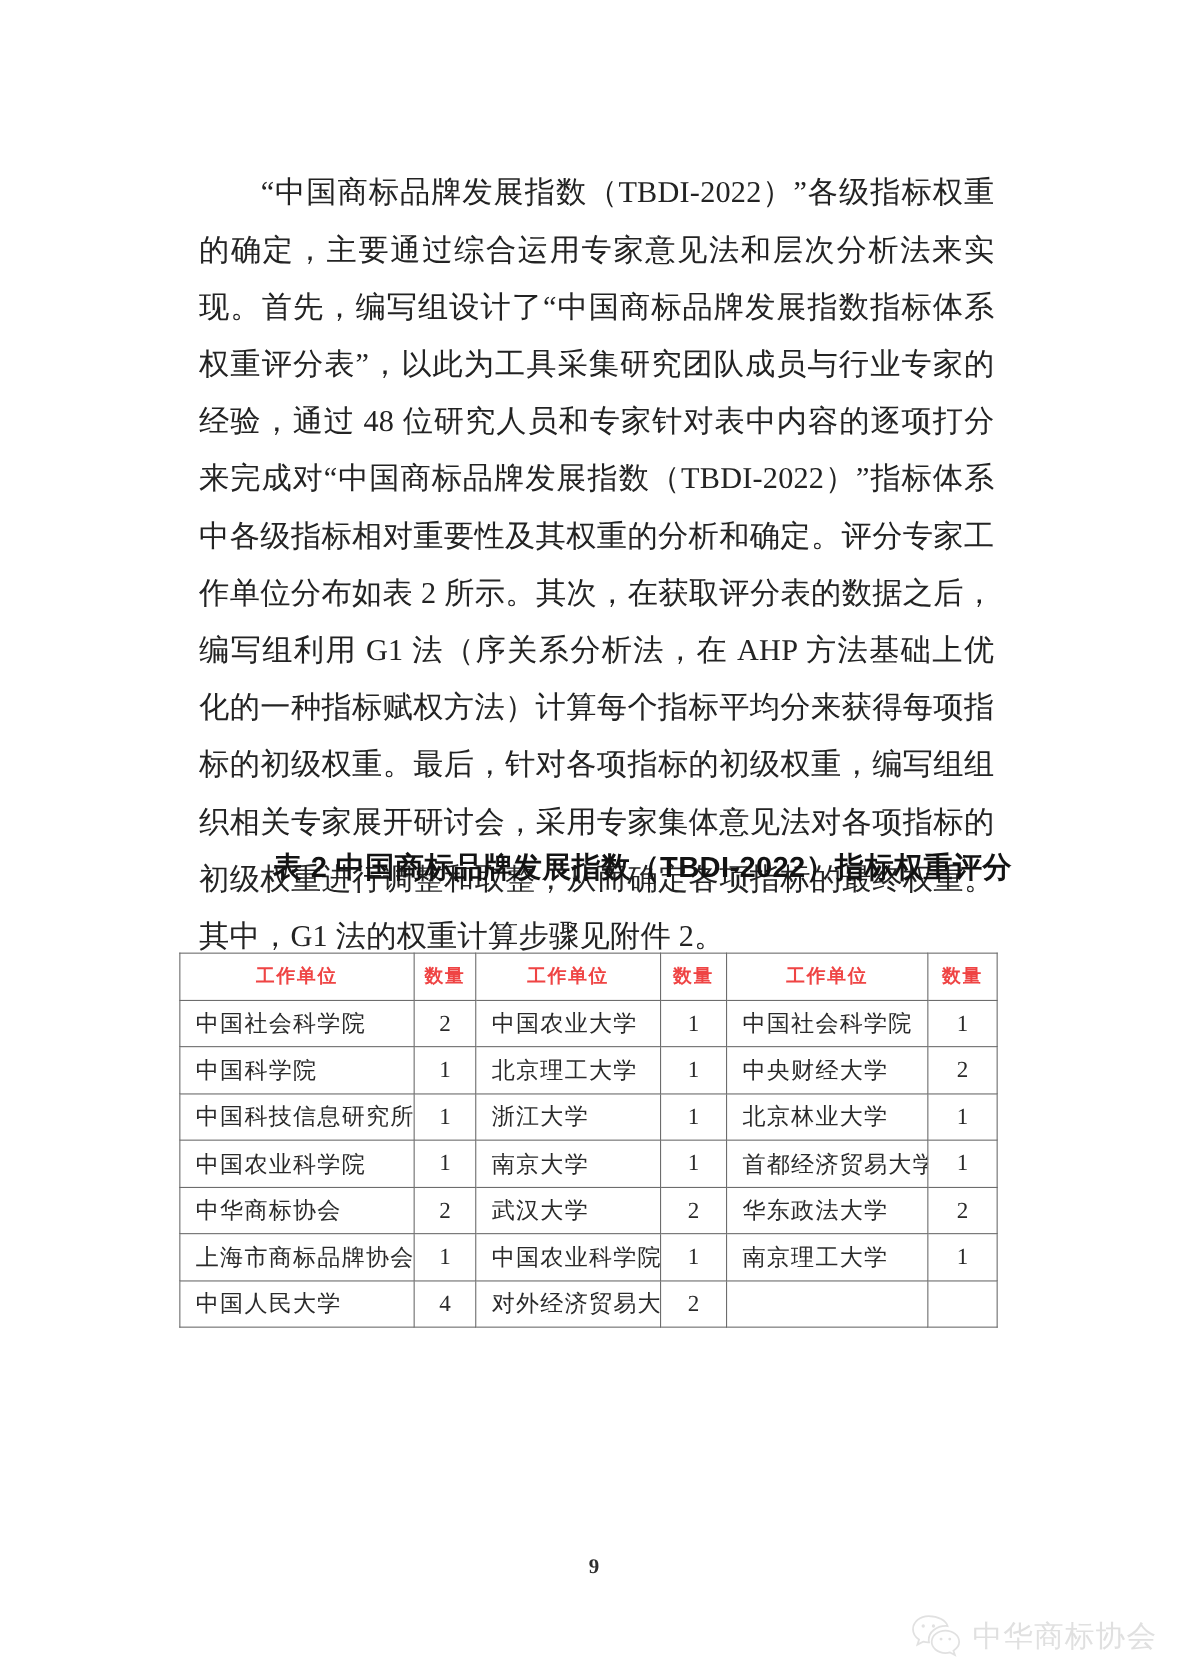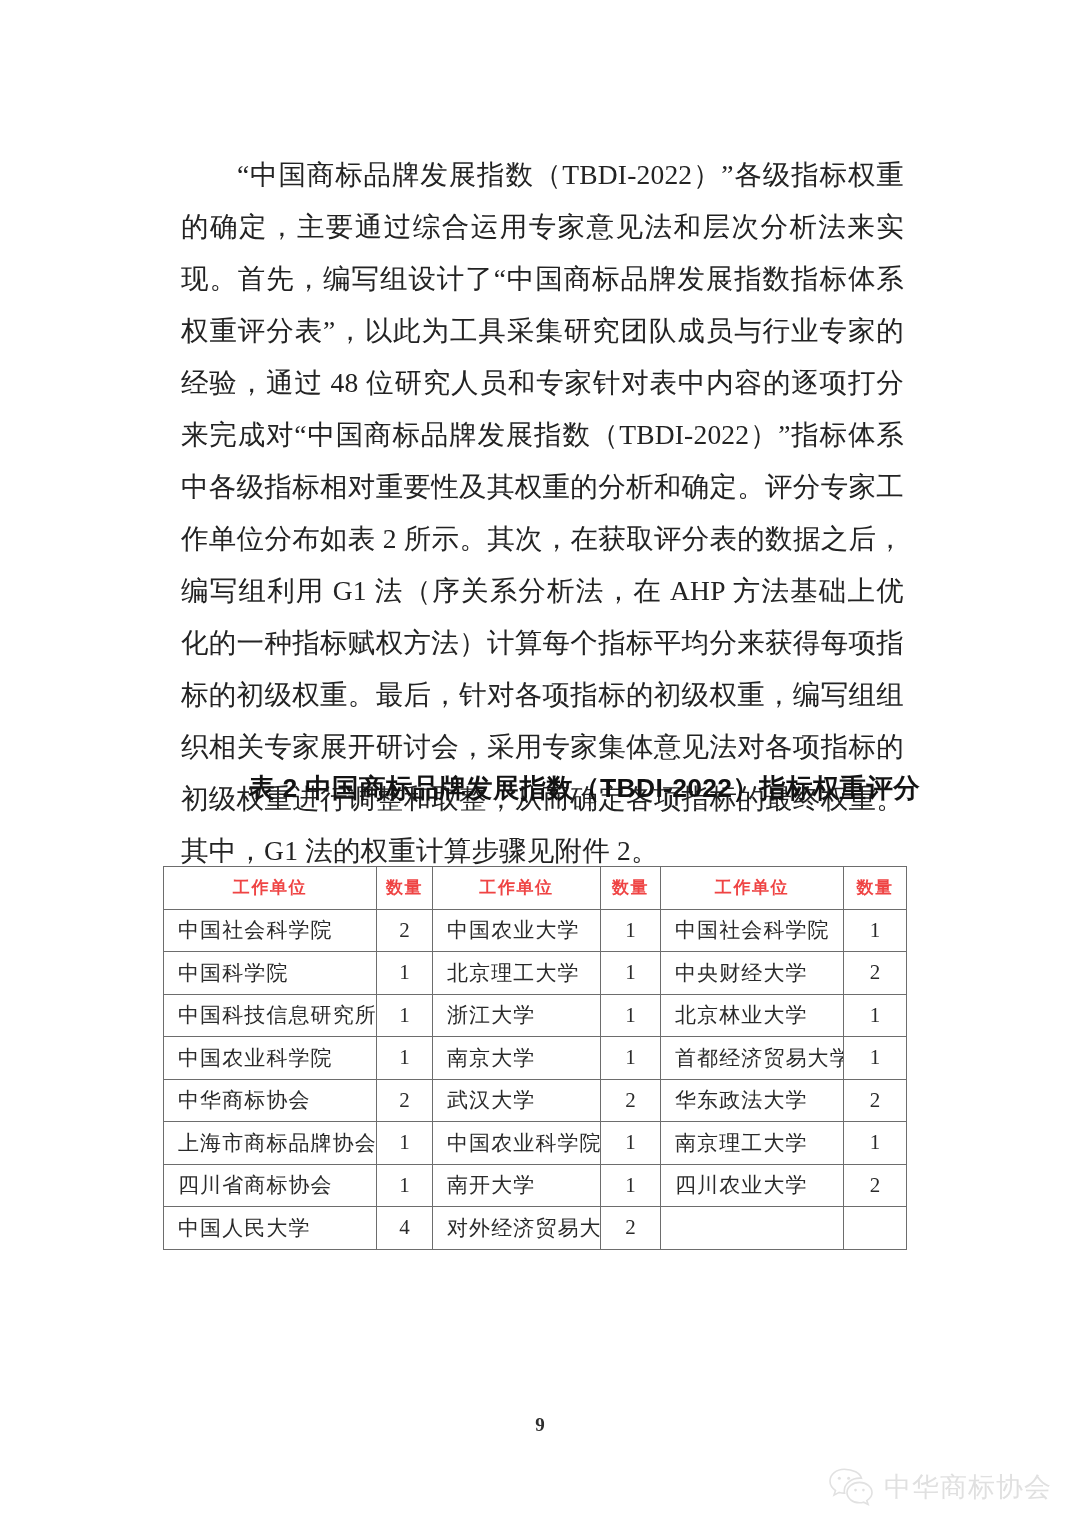--- a/index.html
+++ b/index.html
@@ -209,28 +209,20 @@
           </tr>
         <tr>
             <td>上海市商标品牌协会</td>
             <td class="num">1</td>
             <td>中国农业科学院</td>
             <td class="num">1</td>
             <td>南京理工大学</td>
             <td class="num">1</td>
           </tr>
         <tr>
-            <td>四川省商标协会</td>
-            <td class="num">1</td>
-            <td>南开大学</td>
-            <td class="num">1</td>
-            <td>四川农业大学</td>
-            <td class="num">2</td>
-          </tr>
-        <tr>
             <td>中国人民大学</td>
             <td class="num">4</td>
             <td>对外经济贸易大学</td>
             <td class="num">2</td>
             <td></td>
             <td class="num"></td>
           </tr>
       </tbody>
     </table>
   </div>

